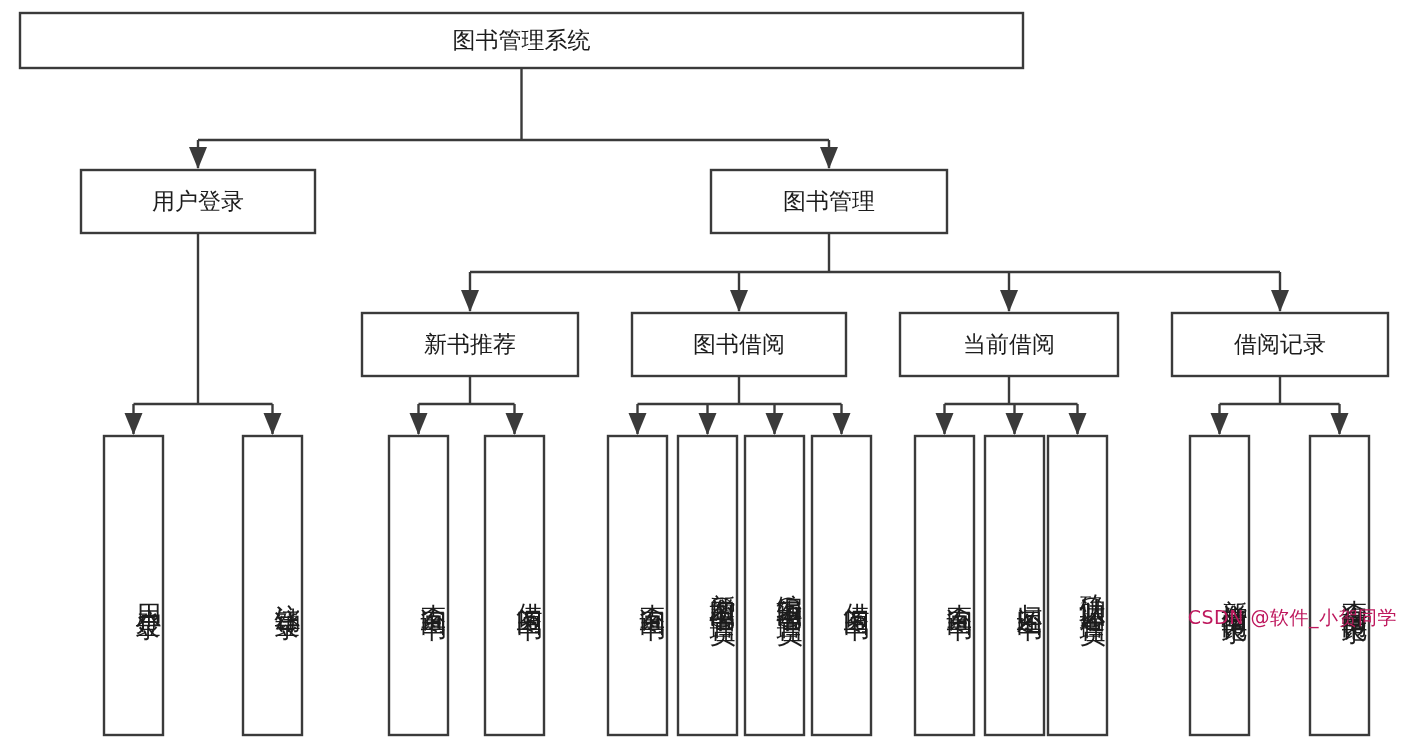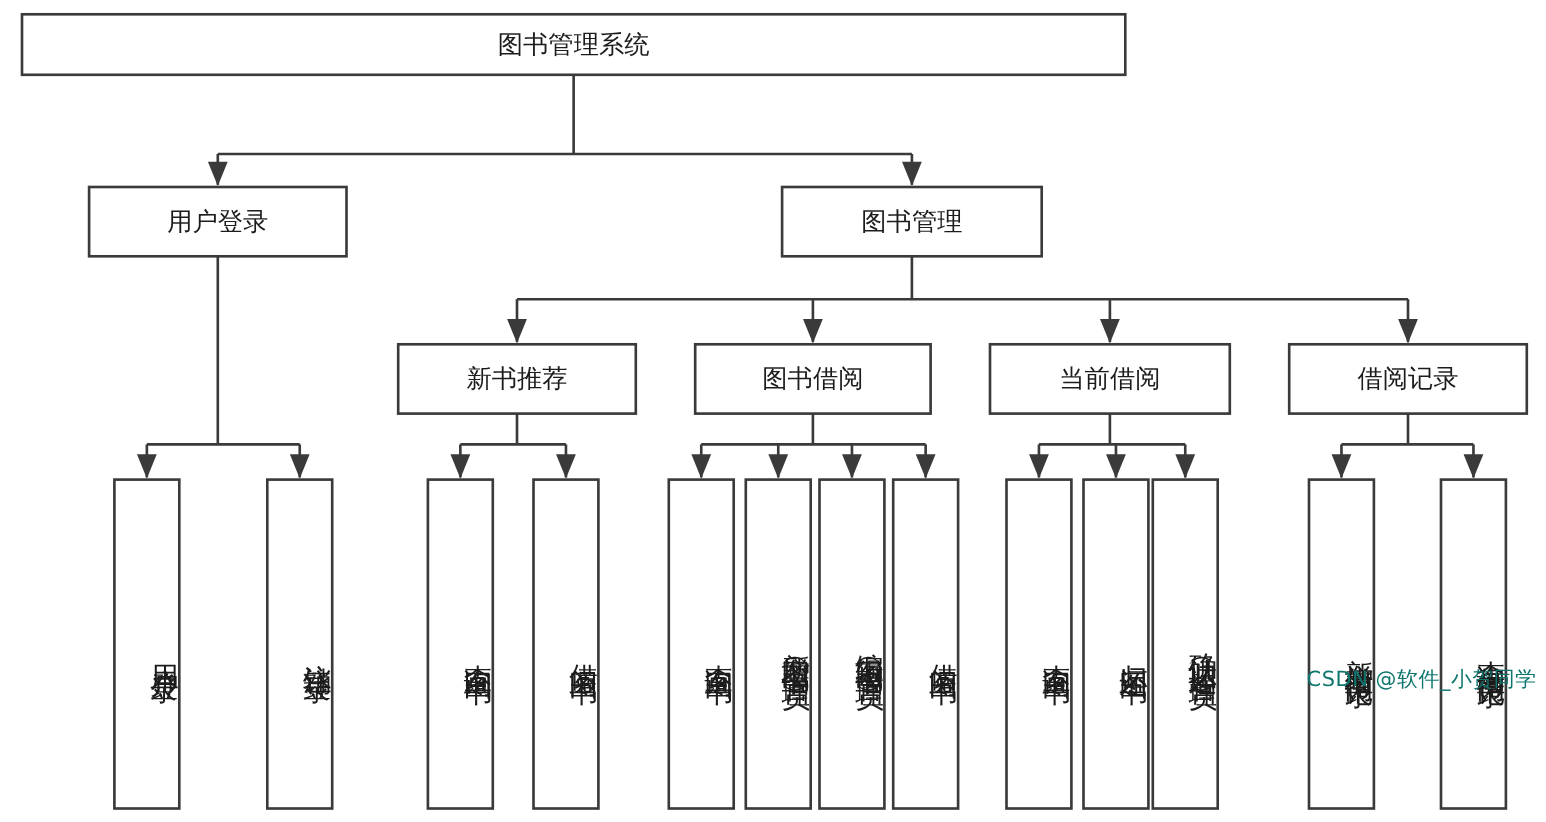--- a/index.html
+++ b/index.html
@@ -62,21 +62,21 @@
     letter-spacing: 4px;
     color: #1c1c1c;
     white-space: nowrap;
   }
   .watermark {
     position: absolute;
     right: 8px;
     bottom: 4px;
     font-family: "DejaVu Sans", "Liberation Sans", sans-serif;
     font-size: 19px;
-    color: #0f766e;
+    color: #be185d;
     letter-spacing: 0.5px;
     pointer-events: none;
     user-select: none;
   }
 </style>
 </head>
 <body>
 
 <div id="diagram-root">
   <svg class="diagram-canvas" viewBox="0 0 1405 747" xmlns="http://www.w3.org/2000/svg">

